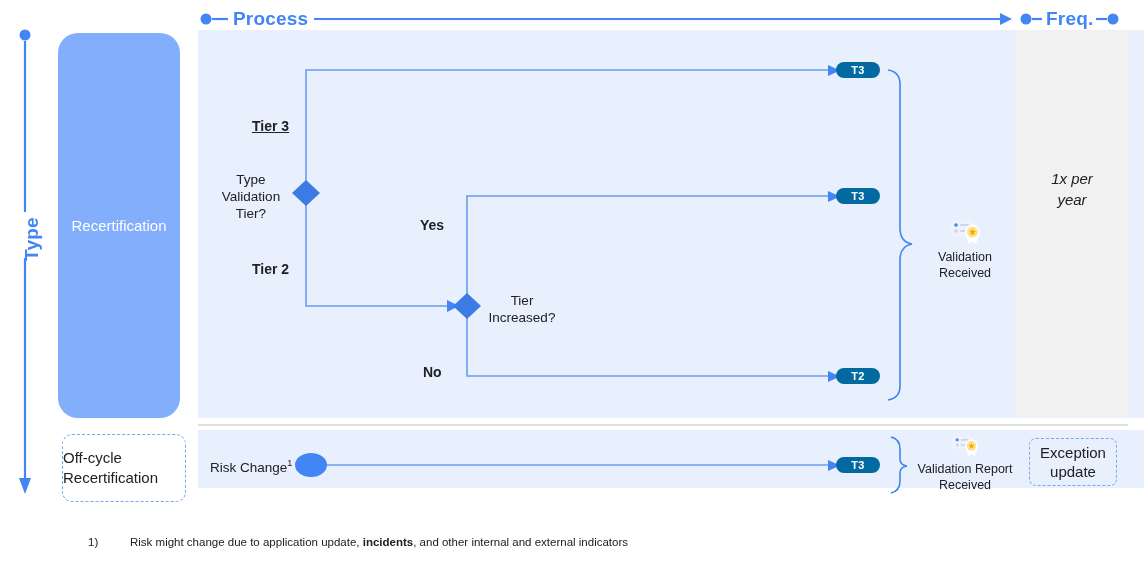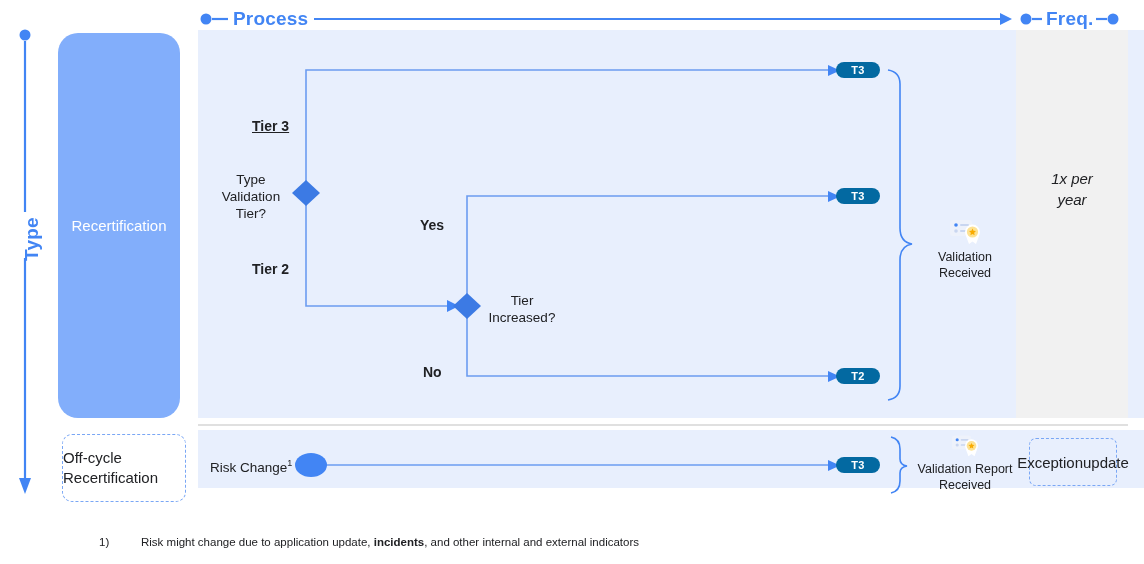--- a/index.html
+++ b/index.html
@@ -49,21 +49,21 @@
   }
   .pill-offcycle{
     position:absolute;left:62px;top:434px;width:122px;height:66px;
     border:1.6px dashed #7aa7f5;border-radius:10px;background:#ffffff;
     display:flex;flex-direction:column;align-items:flex-start;justify-content:center;
     font-size:15px;line-height:20px;text-align:center;color:#202124;
   }
   .pill-exception{
     position:absolute;left:1029px;top:438px;width:86px;height:46px;
     border:1.6px dashed #7aa7f5;border-radius:7px;background:#e8effd;
-    display:flex;align-items:center;justify-content:center;
+    display:flex;flex-direction:column;align-items:center;justify-content:center;
     font-size:15px;line-height:19px;text-align:center;color:#202124;
   }
 
   
   .node-text{position:absolute;font-size:13.5px;line-height:17px;color:#202124;text-align:center;}
   .node-bold{font-weight:700;font-size:14px;color:#202124;position:absolute;}
   .freq-text{
     position:absolute;font-size:15px;line-height:21px;text-align:center;color:#202124;
   }
 
@@ -84,21 +84,20 @@
   
   .riskchange-label{
     position:absolute;font-size:13.5px;color:#202124;white-space:nowrap;
   }
   .riskchange-label sup{font-size:9px;vertical-align:super;}
 
   
   .footnote{
     position:absolute;left:88px;top:536px;font-size:11.5px;color:#202124;
     white-space:nowrap;
-    margin-left:11px;
   }
   .footnote .num{display:inline-block;width:42px;}
   .footnote b{font-weight:700;}
 
   svg{overflow:visible;}
 </style>
 </head>
 <body>
 
 <div class="stage">

